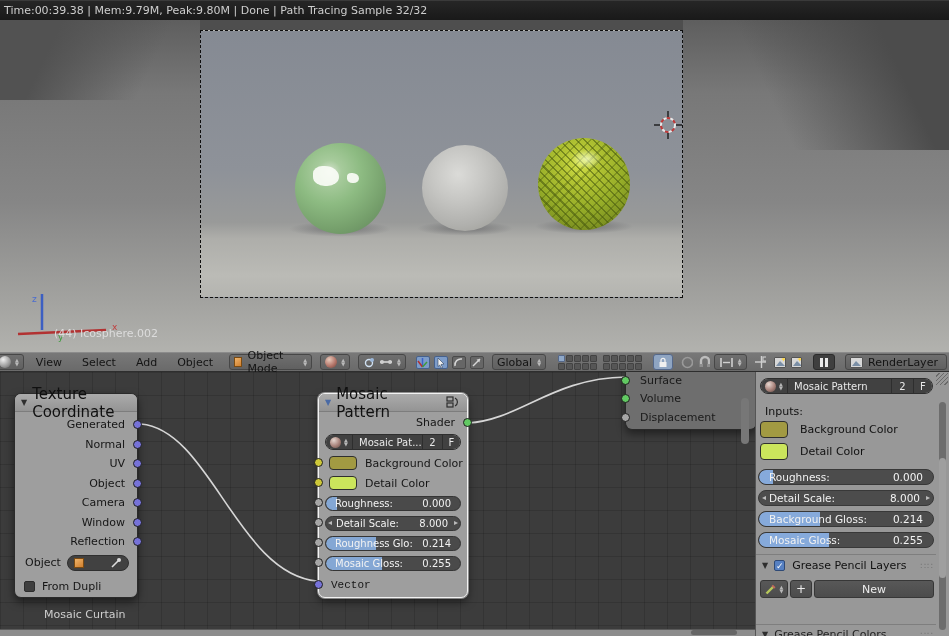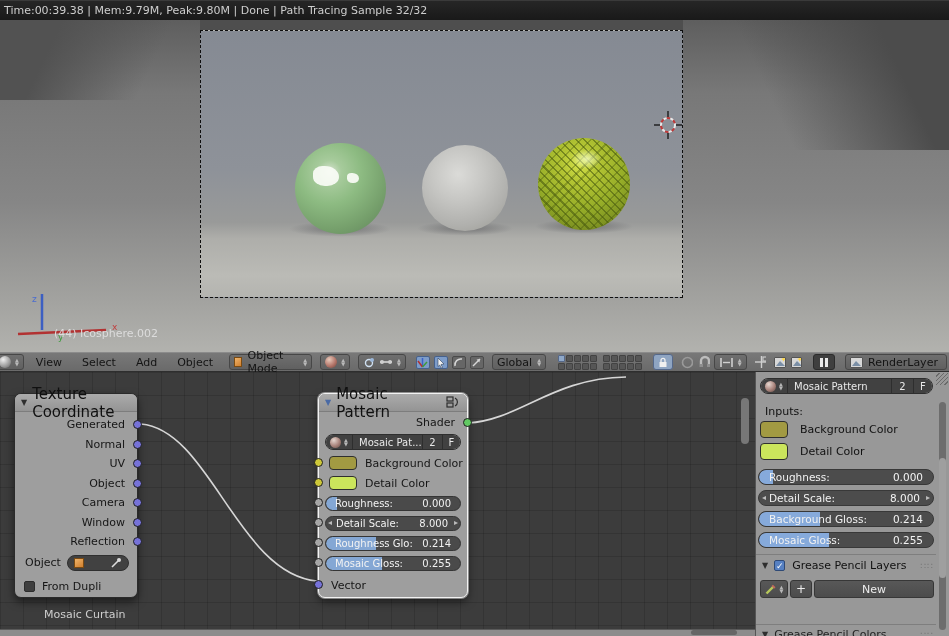--- a/index.html
+++ b/index.html
@@ -329,20 +329,34 @@
 </div>
 
 <div id="workspace">
   <div id="node-editor">
 
     <svg id="wires" width="755" height="264">
       <path d="M141,52 C210,58 238,202 317,209" fill="none" stroke="#d6d6d6" stroke-width="1.6"></path>
       <path d="M468,51 C520,48 552,6 626,5" fill="none" stroke="#d6d6d6" stroke-width="1.6"></path>
     </svg>
 
+    <div id="output-node">
+      <div class="row-in" style="height:17px;">
+        <span class="socket sock-l s-green" style="top:4px;"></span>
+        <span>Surface</span>
+      </div>
+      <div class="row-in" style="height:19px;">
+        <span class="socket sock-l s-green" style="top:5px;"></span>
+        <span>Volume</span>
+      </div>
+      <div class="row-in" style="height:19px;">
+        <span class="socket sock-l s-gray" style="top:5px;"></span>
+        <span>Displacement</span>
+      </div>
+    </div>
 
     <div class="node" style="left:14px;top:21px;width:124px;height:205px;">
       <div class="node-header">
         <span class="tri">▼</span>
         <span class="node-title">Texture Coordinate</span>
       </div>
       <div class="row-out" style="position:relative;margin-top:3px;">
         <span>Generated</span>
         <span class="socket sock-r s-purple" style="top:5px;"></span>
       </div>
@@ -452,21 +466,21 @@
       </div>
       <div class="row-in" style="height:20px;padding:0 6px;">
         <span class="socket sock-l s-gray" style="top:5px;"></span>
         <div class="nslider" style="flex:1;">
           <span class="fill" style="width: 42%;"></span>
           <span class="lab">Mosaic Gloss:</span>
           <span class="val">0.255</span>
         </div>
       </div>
 
-      <div class="row-in" style="height:20px;padding-left:12px;margin-top:2px;">
+      <div class="row-in" style="height:20px;padding-left:12px;margin-top:2px;font-family:Liberation Mono, monospace;">
         <span class="socket sock-l s-purple" style="top:5px;"></span>
         <span>Vector</span>
       </div>
     </div>
 
     <div id="tree-label">Mosaic Curtain</div>
     <div id="ne-vscroll"></div>
     <div id="ne-bottom">
       <div id="ne-hscroll"></div>
     </div>

